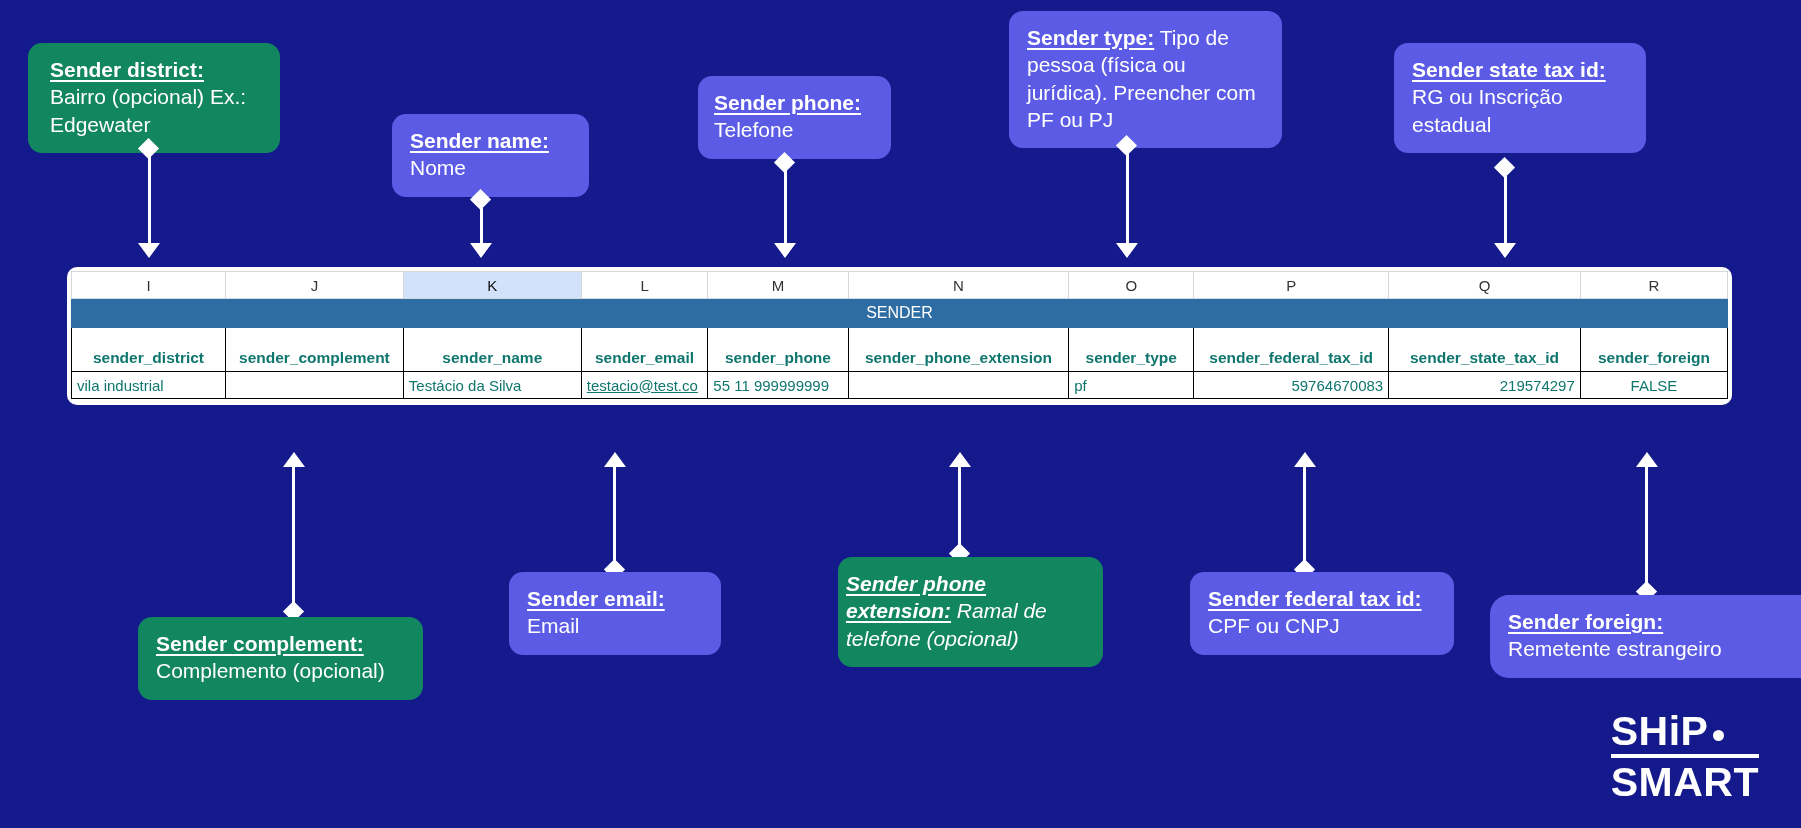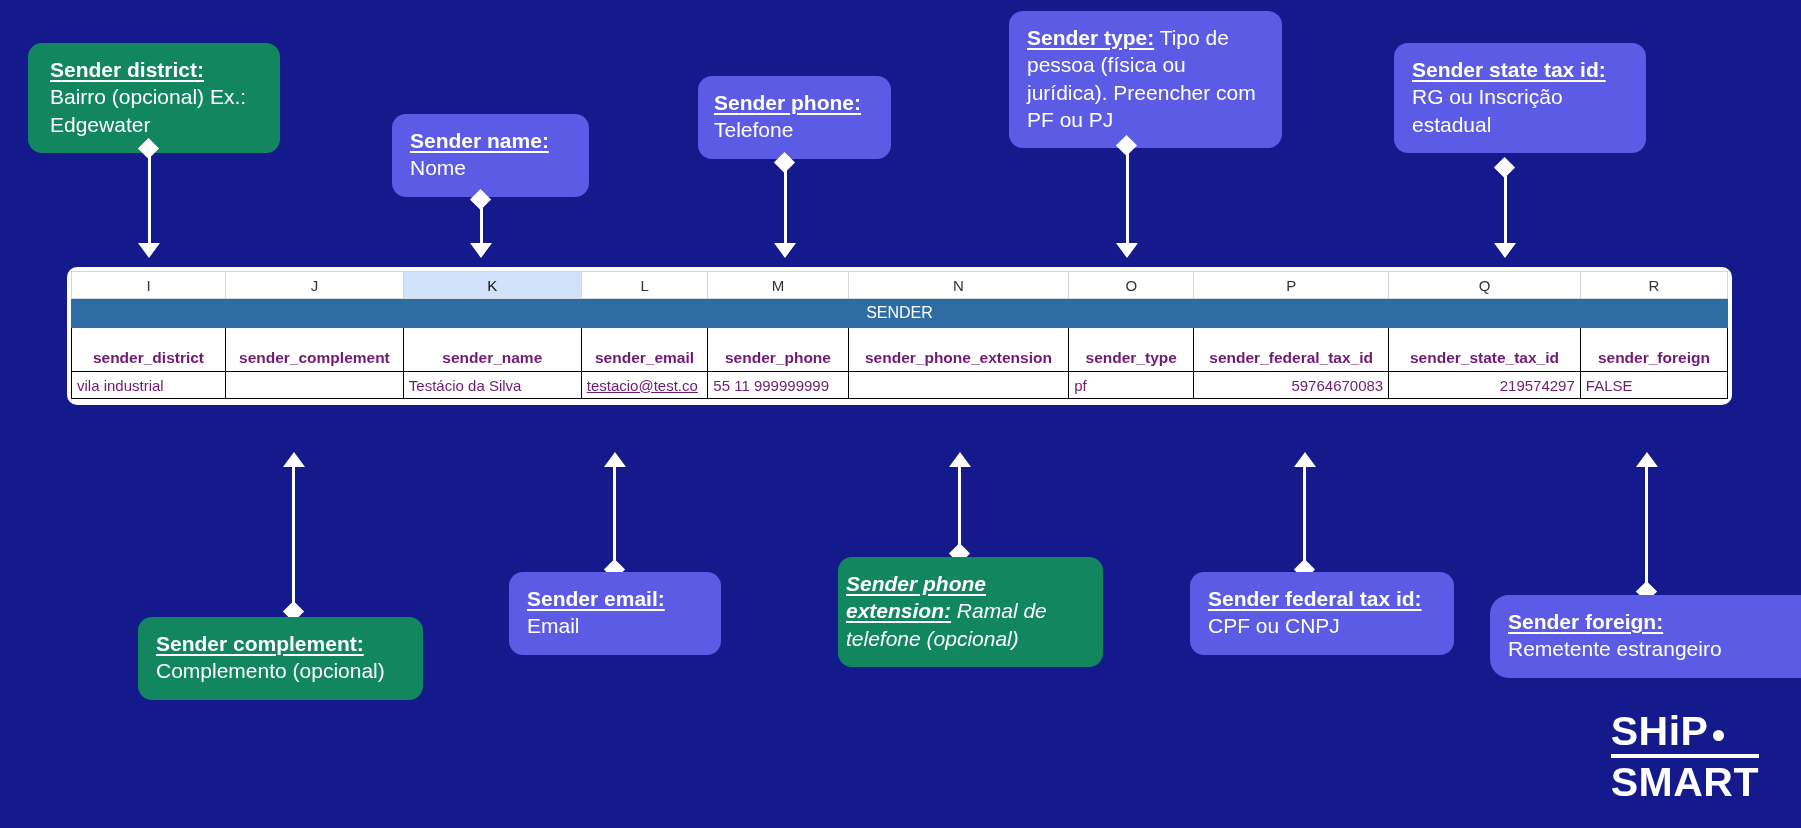--- a/index.html
+++ b/index.html
@@ -60,21 +60,21 @@
     top: 267px;
     width: 1665px;
     background: #ffffff;
     border-radius: 10px;
     padding: 4px 4px 6px 4px;
   }
   table.grid { border-collapse: collapse; table-layout: fixed; width: 100%; }
   table.grid td {
     border: 1px solid #000000;
     font-size: 15px;
-    color: #701a75;
+    color: #0f766e;
     height: 28px;
     padding: 1px 5px;
     overflow: hidden;
     white-space: nowrap;
   }
   
   tr.colletters td {
     border: 1px solid #d3d8de;
     background: #ffffff;
     color: #333333;
@@ -99,21 +99,21 @@
     font-weight: bold;
     text-align: center;
     vertical-align: bottom;
     height: 44px;
     font-size: 15.5px;
     padding-bottom: 4px;
   }
 
   tr.data td { height: 27px; }
   td.num  { text-align: right; }
-  td.ctr  { text-align: left; }
+  td.ctr  { text-align: center; }
   .link   { color: #3b5fd0; text-decoration: underline; }
 
   
   .logo {
     position: absolute;
     right: 42px;
     bottom: 26px;
     color: #ffffff;
     text-align: left;
     line-height: 0.94;

